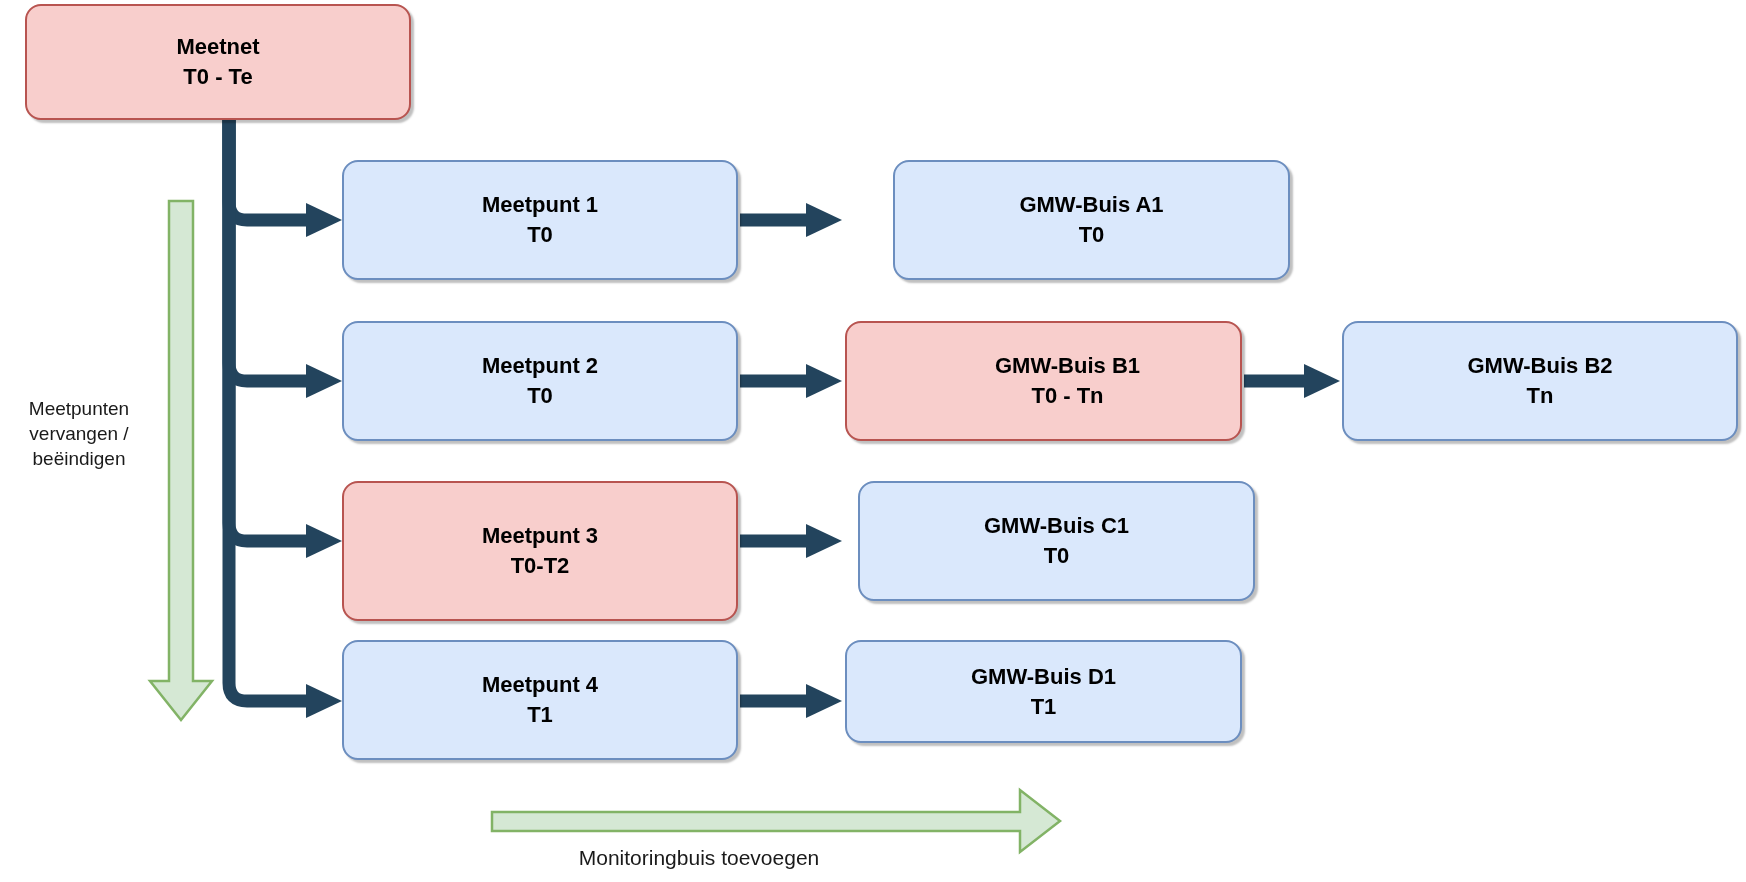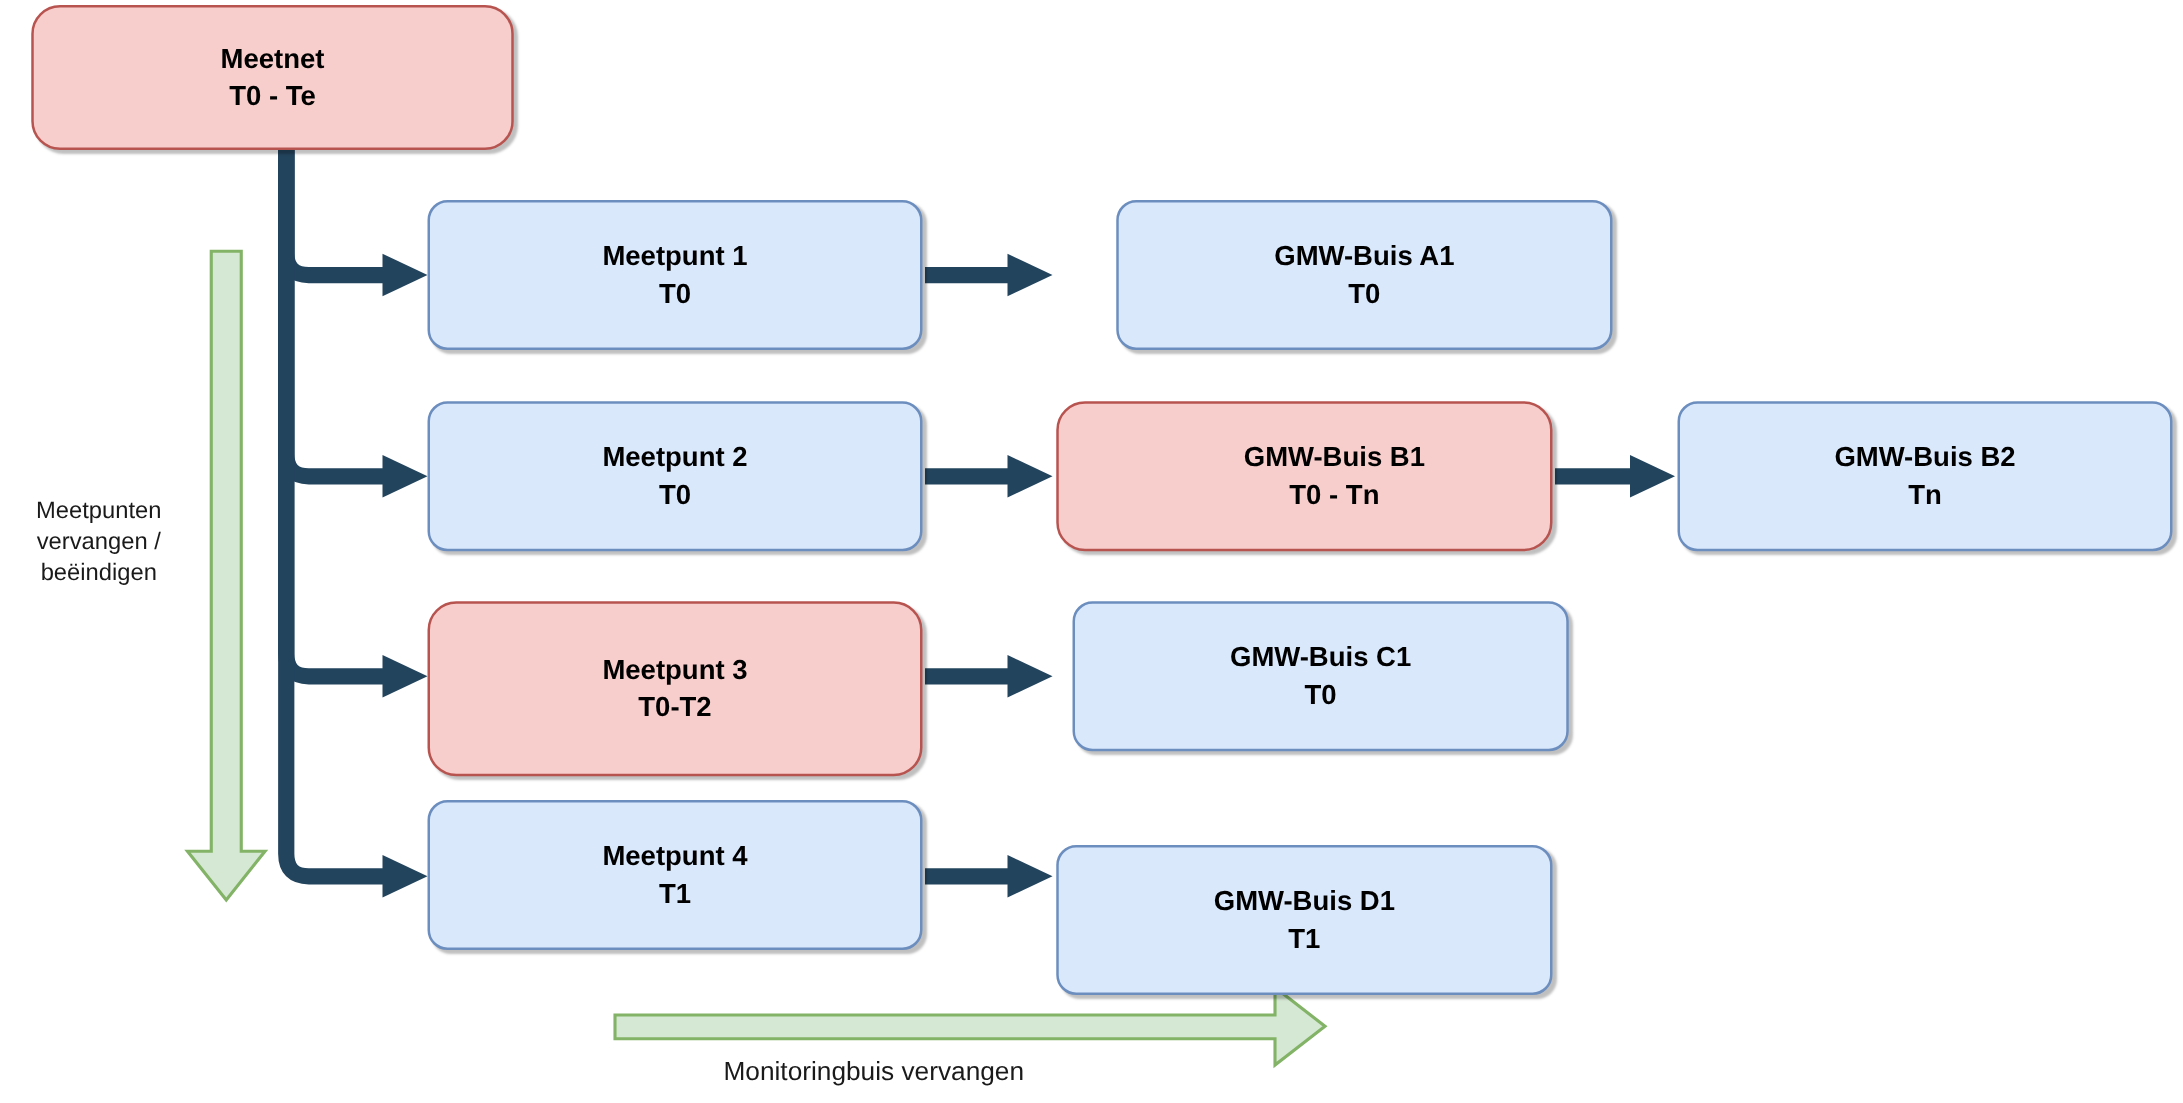--- a/index.html
+++ b/index.html
@@ -19,33 +19,33 @@
     border:2px solid;
     display:flex; flex-direction:column;
     align-items:center; justify-content:center;
     text-align:center;
     font-weight:bold;
     font-size:22px;
     line-height:30px;
     color:var(--textColor,#000);
     box-shadow:3px 3px 2px rgba(0,0,0,0.25);
   }
-  .node.red  { background:var(--redFill,#f8cecc);  border-color:var(--redBorder,#b85450);border-radius:23px; }
+  .node.red  { background:var(--redFill,#f8cecc);  border-color:var(--redBorder,#b85450); }
   .node.blue { background:var(--blueFill,#dae8fc); border-color:var(--blueBorder,#6c8ebf); }
 
   #n-meetnet   { left:25px;   top:4px;   width:386px; height:116px; }
   #n-meetpunt1 { left:342px;  top:160px; width:396px; height:120px; }
   #n-gmw-a1    { left:845px;  top:160px; width:397px; height:120px;margin-left:48px; }
   #n-meetpunt2 { left:342px;  top:321px; width:396px; height:120px; }
   #n-gmw-b1    { left:845px;  top:321px; width:397px; height:120px;padding-left:48px; }
   #n-gmw-b2    { left:1342px; top:321px; width:396px; height:120px; }
   #n-meetpunt3 { left:342px;  top:481px; width:396px; height:140px; }
   #n-gmw-c1    { left:845px;  top:481px; width:397px; height:120px;margin-left:13px; }
   #n-meetpunt4 { left:342px;  top:640px; width:396px; height:120px; }
-  #n-gmw-d1    { left:845px;  top:676px; width:397px; height:120px; }
+  #n-gmw-d1    { left:845px;  top:640px; width:397px; height:103px; }
 
   .side-label {
     position:absolute;
     left:2px; top:396px; width:154px;
     text-align:center;
     font-size:19px; line-height:25px;
     color:#1a1a1a;
   }
   .bottom-label {
     position:absolute;
@@ -151,15 +151,15 @@
   <div class="node blue" id="n-gmw-d1">
     <div>GMW-Buis D1</div>
     <div>T1</div>
   </div>
 
   <div class="side-label">
     <div>Meetpunten</div>
     <div>vervangen /</div>
     <div>beëindigen</div>
   </div>
-  <div class="bottom-label">Monitoringbuis vervangen</div>
+  <div class="bottom-label">Monitoringbuis toevoegen</div>
 
 </div>
 
 </body></html>

